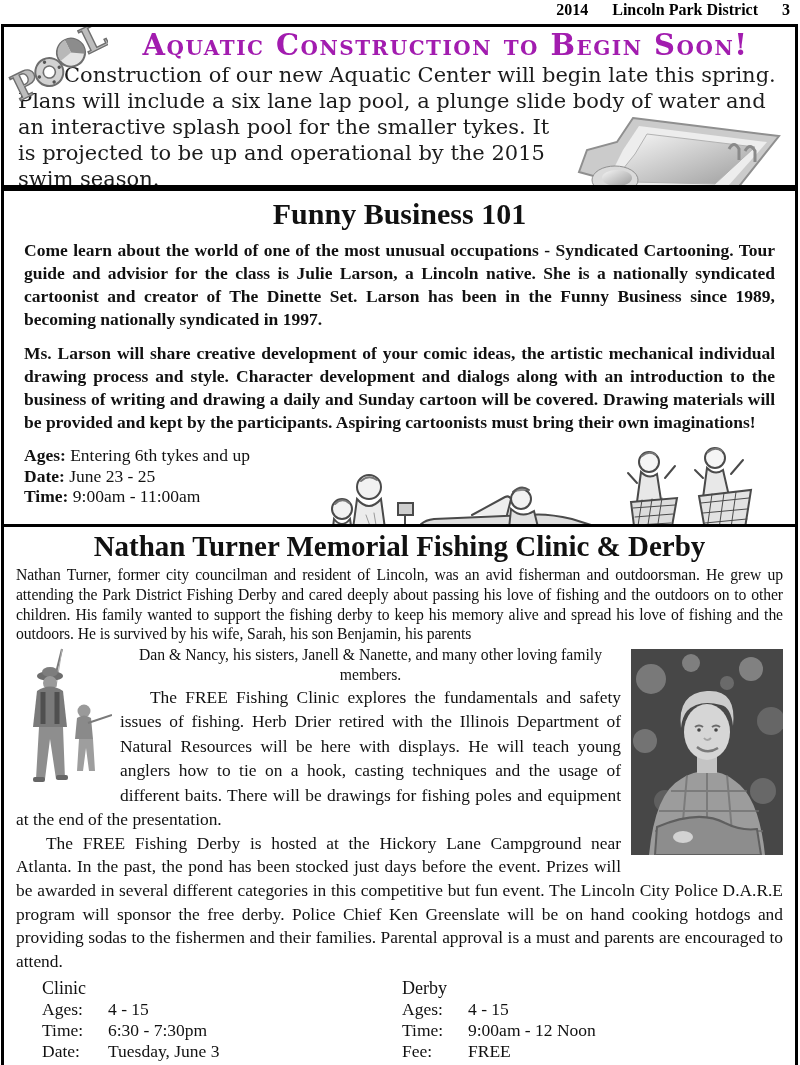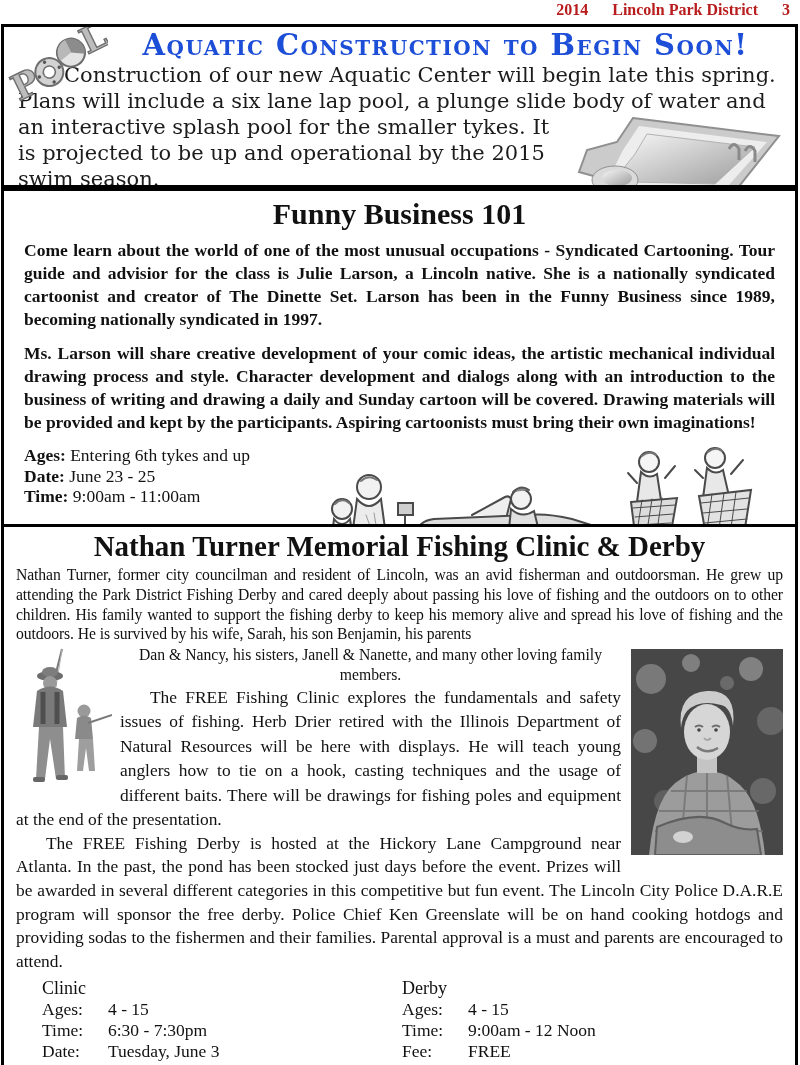--- a/index.html
+++ b/index.html
@@ -4,39 +4,39 @@
 <style>
   * { margin:0; padding:0; box-sizing:border-box; }
   html,body { background:#ffffff; }
   body {
     width:800px; height:1065px; position:relative;
     font-family:"Liberation Serif", serif; color:#111;
   }
   
   .page-header {
     position:absolute; top:1px; left:0; right:10px;
-    text-align:right; font-weight:bold; font-size:16px; color:#b91c1c;
+    text-align:right; font-weight:bold; font-size:16px; color:#000000;
   }
   .page-header .hdr-gap { display:inline-block; width:24px; }
 
   
   .box {
     position:absolute; left:1px; width:797px;
     border:3px solid #000; background:#fff; overflow:hidden;
   }
   #box-aquatic { top:24px;  height:164px; }
   #box-funny   { top:188px; height:386px; }
   #box-fishing { top:524px; height:660px; }
 
   
   .pool-logo { position:absolute; top:-2px; left:2px; }
   .aquatic-title {
     font-family:"DejaVu Serif", serif; font-weight:bold; font-variant:small-caps;
     font-size:29px; letter-spacing:1.5px; text-align:center;
-    padding-left:92px; margin-top:1px; color:#1d4ed8; white-space:nowrap;
+    padding-left:92px; margin-top:1px; color:#a21caf; white-space:nowrap;
   }
   .aquatic-body {
     font-family:"DejaVu Serif", serif; font-size:21px; line-height:26px;
     color:#1c1c1c; padding:0 10px 0 14px; text-align:left;
   }
   .aquatic-start { text-indent:46px; }
   .pool-art { float:right; margin:2px 0 0 10px; }
 
   
   .funny-inner { padding:4px 20px 0 20px; }

